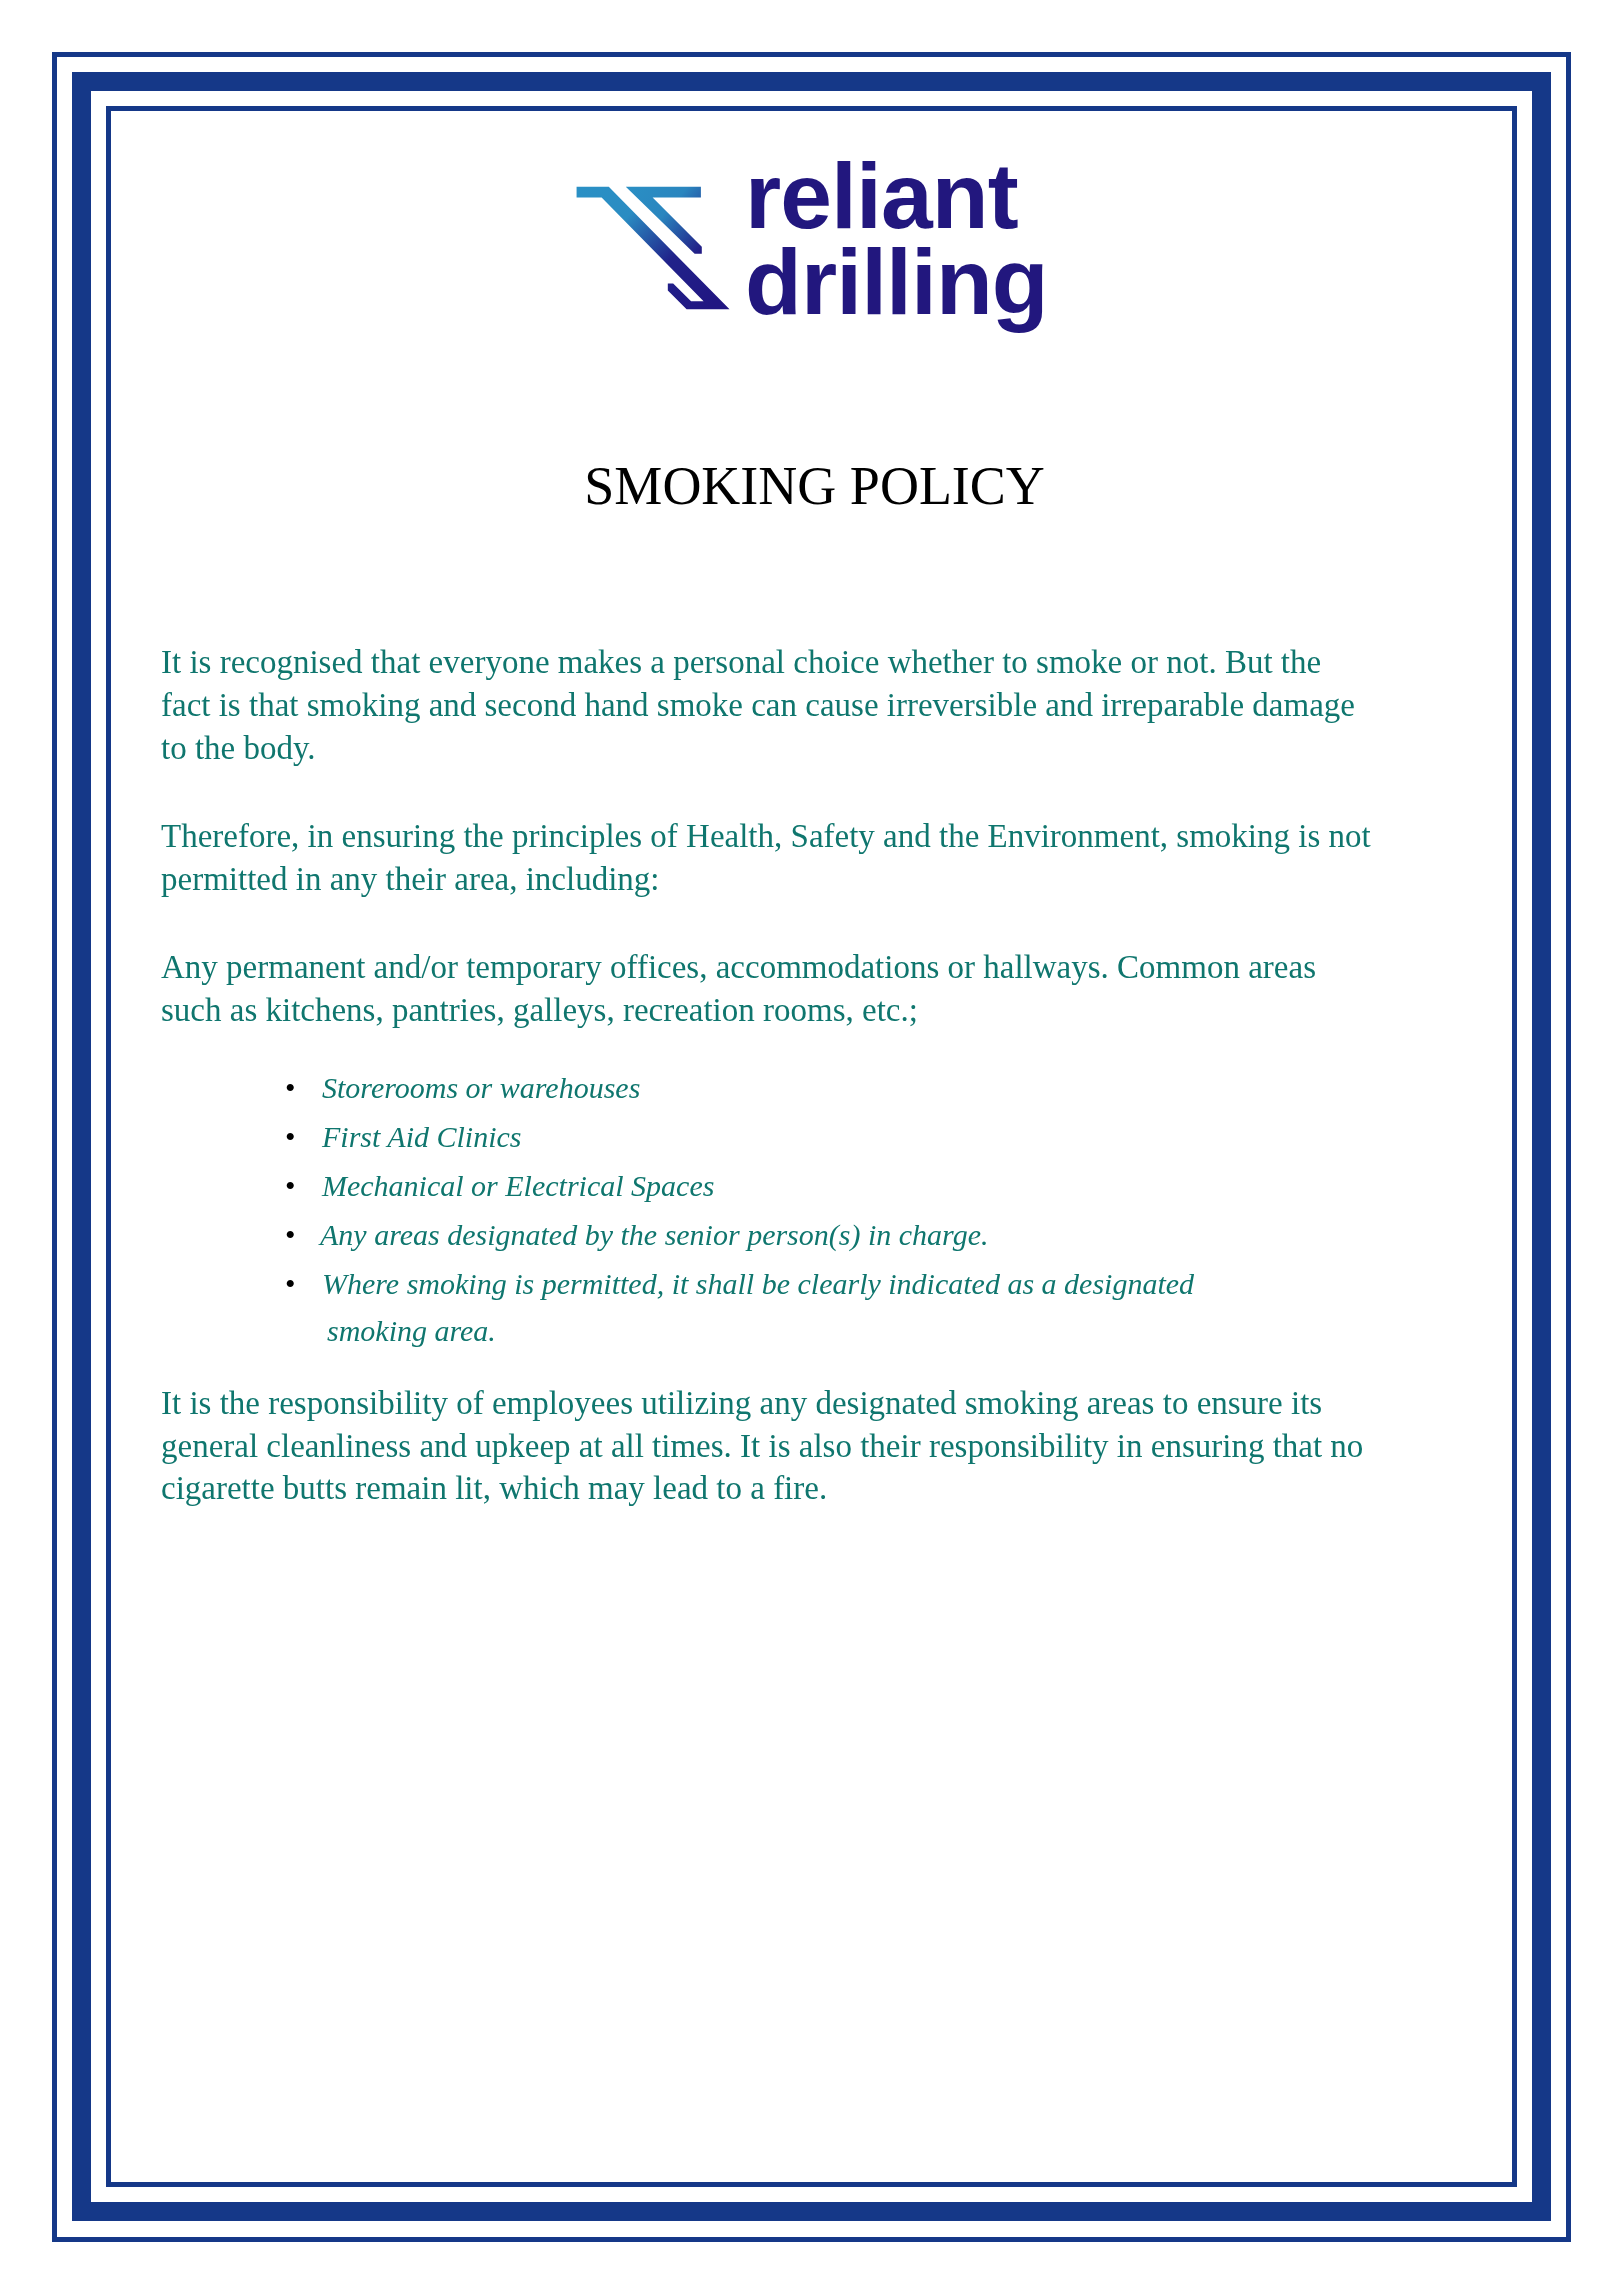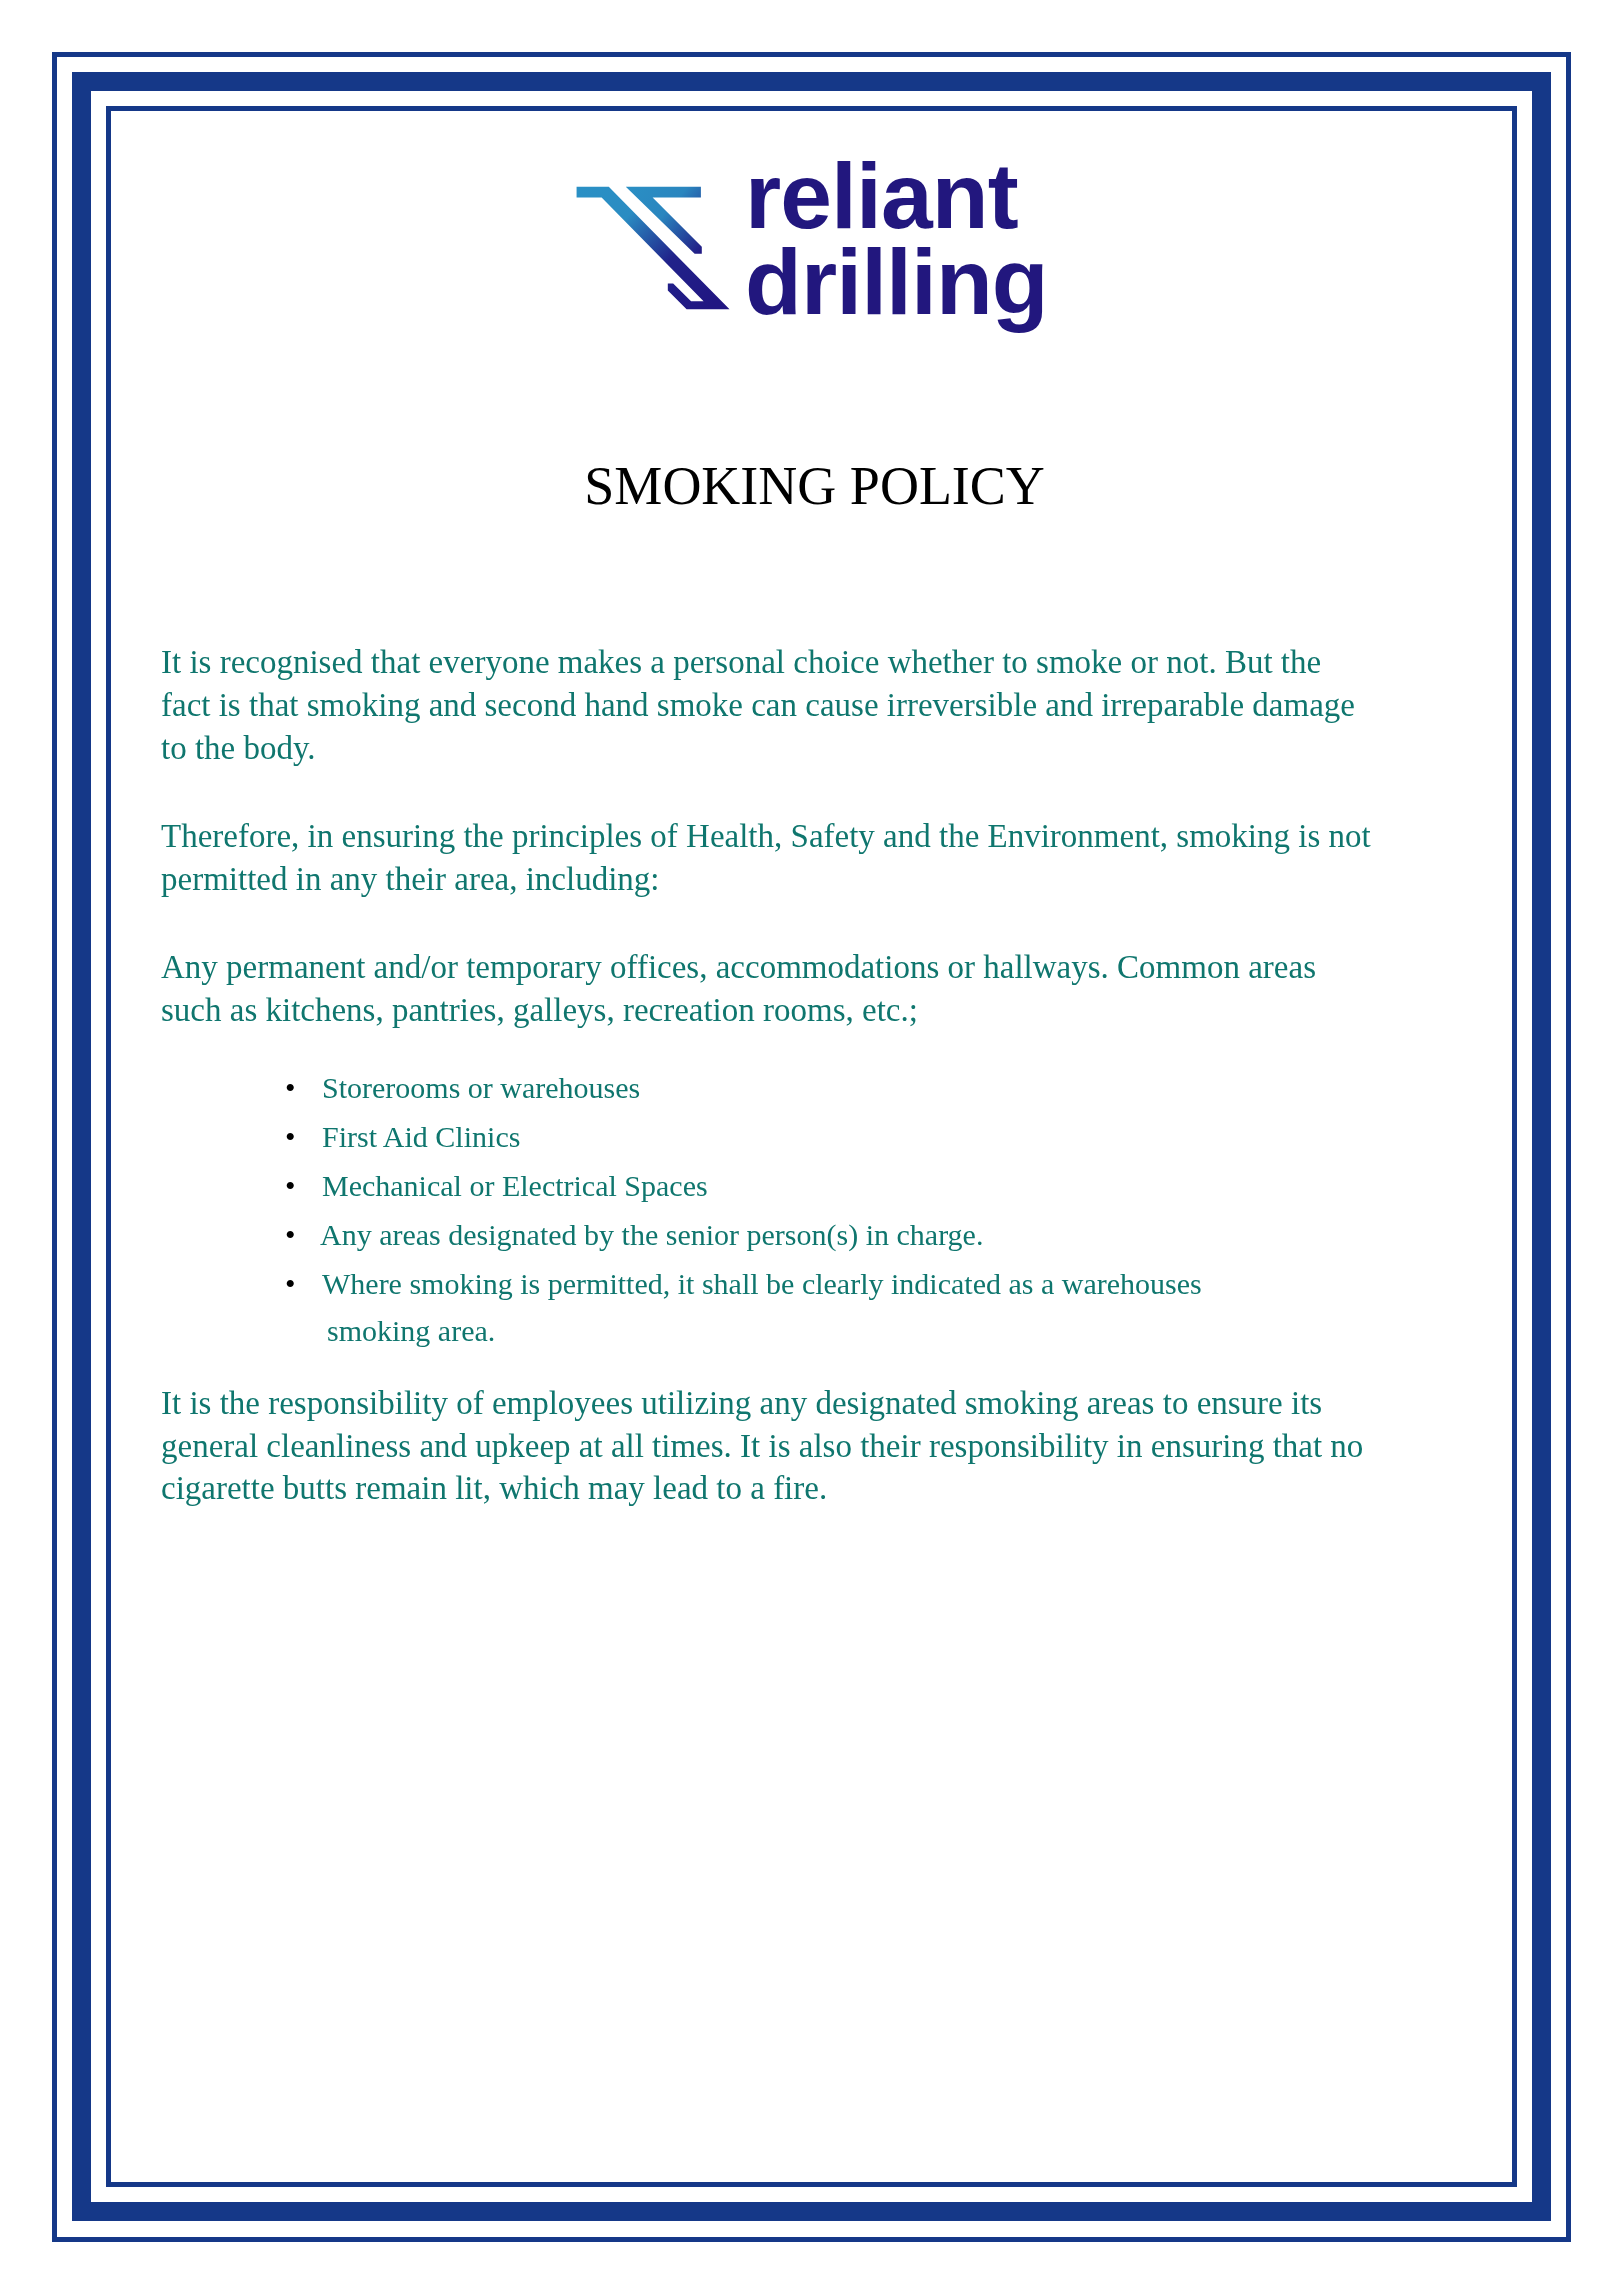--- a/index.html
+++ b/index.html
@@ -12,21 +12,21 @@
   .logo-mark { position: absolute; left: 573px; top: 183px; width: 161px; height: 131px; }
   .logo-word { position: absolute; left: 745px; font-family: "Liberation Sans", sans-serif; font-weight: bold; color: #22177e; font-size: 93px; line-height: 1; letter-spacing: -0.9px; white-space: nowrap; }
   .logo-word.w1 { top: 150px; }
   .logo-word.w2 { top: 236px; }
 
   .title { position: absolute; left: 0; width: 1622px; top: 459px; text-align: center; font-family: "Liberation Serif", serif; font-size: 54px; color: #000; line-height: 1; white-space: nowrap; }
   .title span { display: inline-block; padding-left: 7.2px; }
 
   .line { position: absolute; left: 161px; font-family: "Liberation Serif", serif; color: #0f766e; white-space: nowrap; line-height: 1; }
   .body-line { font-size: 33px; transform-origin: 0 0; }
-  .bullet-line { font-size: 30px; }
+  .bullet-line { font-size: 30px; font-style: italic; }
   .bullet-dot { position: absolute; left: 285px; font-family: "Liberation Serif", serif; font-size: 30px; color: #000; line-height: 1; }
 </style>
 </head>
 <body>
 
 <div class="frame frame-outer"></div>
 <div class="frame frame-thick"></div>
 <div class="frame frame-inner"></div>
 
 <div>
@@ -81,21 +81,21 @@
   <div>
     <span class="bullet-dot" style="top:1171px">•</span>
     <div class="line bullet-line" style="top:1171px; left:322px">Mechanical or Electrical Spaces</div>
   </div>
   <div>
     <span class="bullet-dot" style="top:1220px">•</span>
     <div class="line bullet-line" style="top:1220px; left:320px">Any areas designated by the senior person(s) in charge.</div>
   </div>
   <div>
     <span class="bullet-dot" style="top:1269px">•</span>
-    <div class="line bullet-line" style="top:1269px; left:322px">Where smoking is permitted, it shall be clearly indicated as a warehouses</div>
+    <div class="line bullet-line" style="top:1269px; left:322px">Where smoking is permitted, it shall be clearly indicated as a designated</div>
     <div class="line bullet-line" style="top:1316px; left:327px">smoking area.</div>
   </div>
 </div>
 
 <div>
   <div class="line body-line" style="top:1387px">It is the responsibility of employees utilizing any designated smoking areas to ensure its</div>
   <div class="line body-line" style="top:1430px">general cleanliness and upkeep at all times. It is also their responsibility in ensuring that no</div>
   <div class="line body-line" style="top:1472px">cigarette butts remain lit, which may lead to a fire.</div>
 </div>
 

